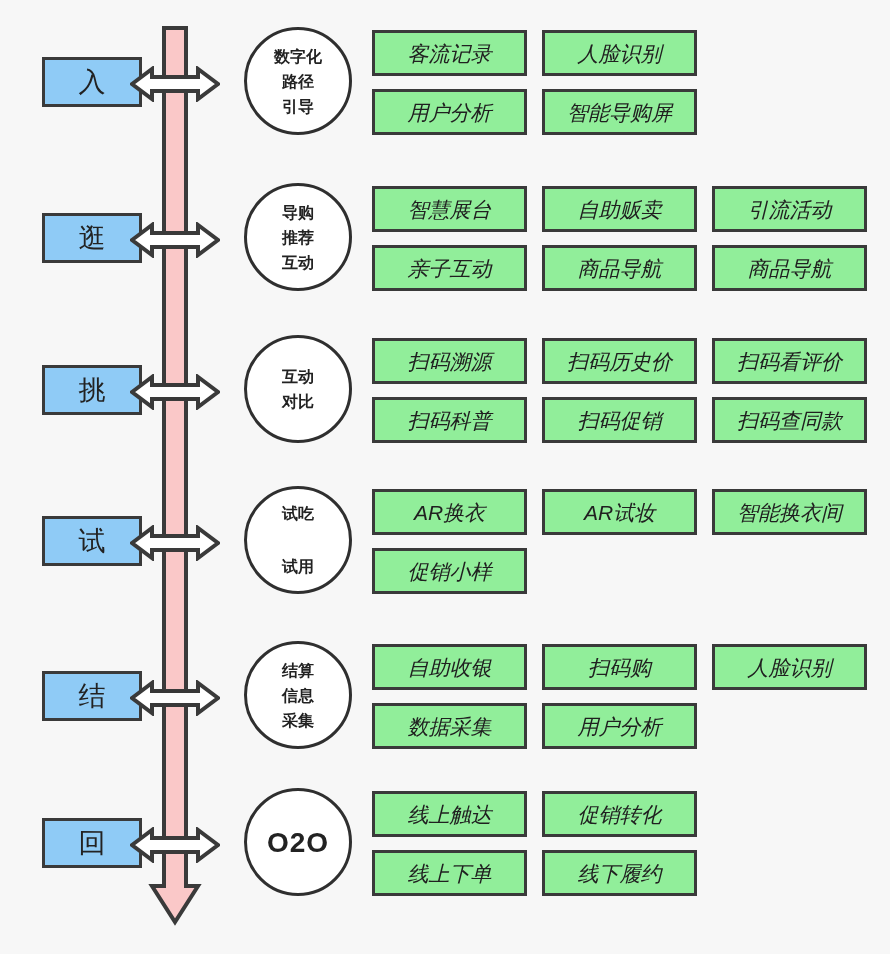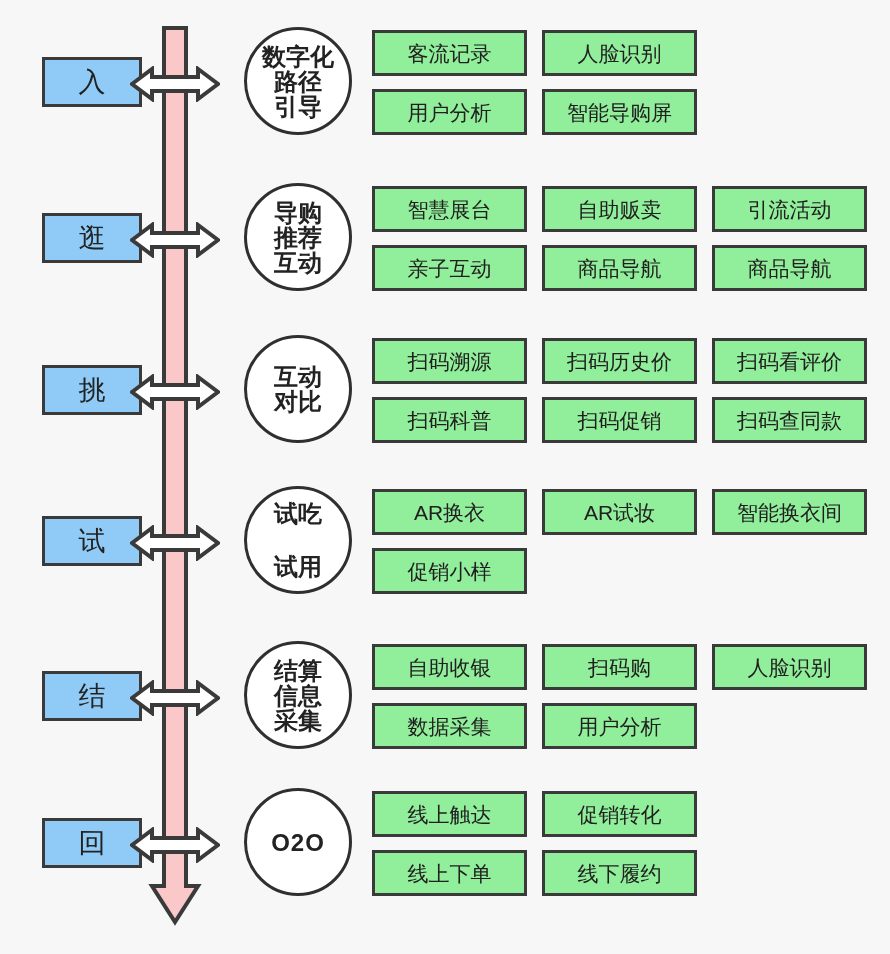--- a/index.html
+++ b/index.html
@@ -74,27 +74,27 @@
     box-sizing: border-box;
     background: #ffffff;
     display: flex;
     flex-direction: column;
     align-items: center;
     justify-content: center;
     font-weight: bold;
     color: #222222;
   }
   .circle .cline {
-    font-size: 24px;
+    font-size: 16px;
     line-height: 25px;
     letter-spacing: 0px;
     white-space: nowrap;
   }
   .circle.o2o .cline {
-    font-size: 24px;
+    font-size: 28px;
     letter-spacing: 1px;
   }
 
   
   .items {
     position: absolute;
     left: 372px;
     top: 0;
     display: grid;
     grid-template-columns: repeat(3, 155px);
@@ -106,20 +106,21 @@
     background: #91EE9A;
     border: 3px solid #3a3a3a;
     box-sizing: border-box;
     display: flex;
     align-items: center;
     justify-content: center;
     font-size: 21px;
     color: #202020;
     line-height: 1;
     white-space: nowrap;
+    font-style: italic;
   }
 </style>
 </head>
 <body>
 
 <div id="canvas">
 
   <svg id="spine" viewBox="0 0 890 954" width="890" height="954">
 
     <path d="M164,28 L164,886 L152,886 L175,922 L198,886 L186,886 L186,28 Z" fill="#FAC8C8" stroke="#3a3a3a" stroke-width="4" stroke-linejoin="miter"></path>

